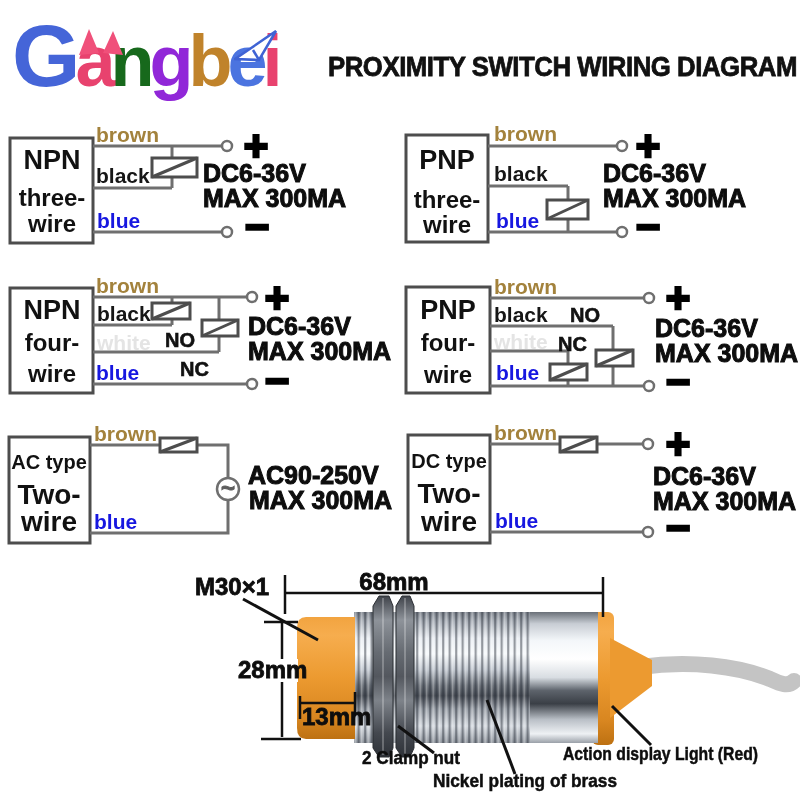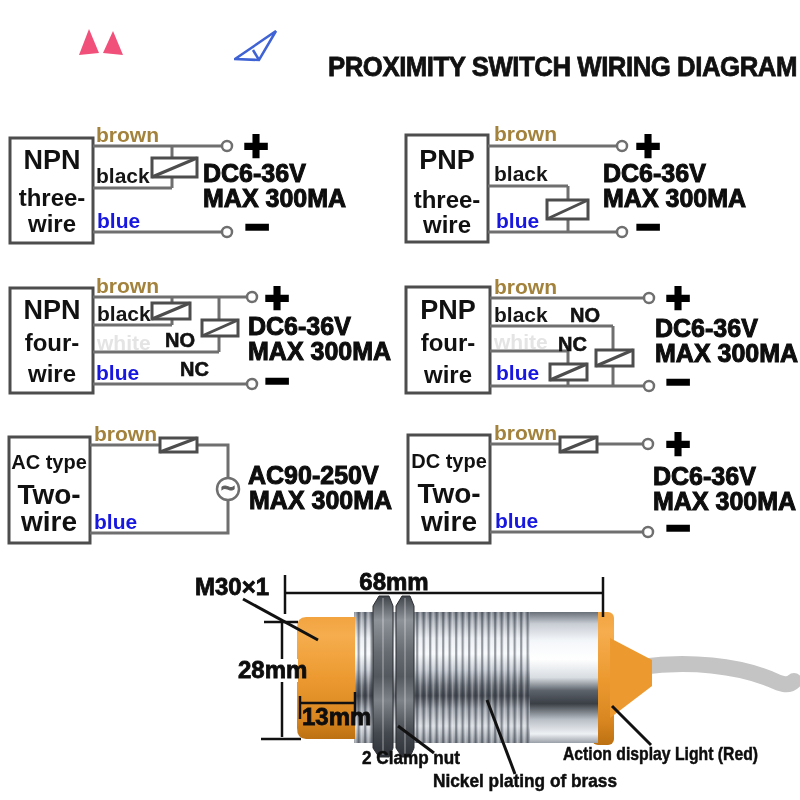--- a/index.html
+++ b/index.html
@@ -39,20 +39,23 @@
   .dim{stroke:#111;stroke-width:2.5;fill:none;}
   .dimt{font-size:24px;fill:#0d0d0d;paint-order:stroke;stroke:#0d0d0d;stroke-width:0.8;}
   .plabel{font-size:19px;fill:#0d0d0d;paint-order:stroke;stroke:#0d0d0d;stroke-width:0.5;}
   .leader{stroke:#111;stroke-width:3;fill:none;}
 </style>
 </head>
 <body>
 
 <div id="stage">
 
+  <div id="logo">
+    <span class="lg-big lc1">G</span><span class="lg-sm lc2">a</span><span class="lg-sm lc3">n</span><span class="lg-sm lc4">g</span><span class="lg-sm lc5">b</span><span class="lg-sm lc6">e</span><span class="lg-sm lc7">i</span>
+  </div>
   <svg class="logo-deco" style="left:76px;top:28px" width="50" height="28">
     <polygon points="3,27 13,1 23,25" fill="#f0507a"></polygon>
     <polygon points="27,25 37,3 47,27" fill="#f0507a"></polygon>
   </svg>
   <svg class="logo-deco" style="left:234px;top:30px" width="48" height="32">
     <polygon points="1,29 42,1 25,30" fill="#fff" stroke="#3f63d4" stroke-width="2.5"></polygon>
     <line x1="25" y1="30" x2="19" y2="20" stroke="#3f63d4" stroke-width="2.5"></line>
   </svg>
 
   <div id="title">PROXIMITY SWITCH WIRING DIAGRAM</div>

